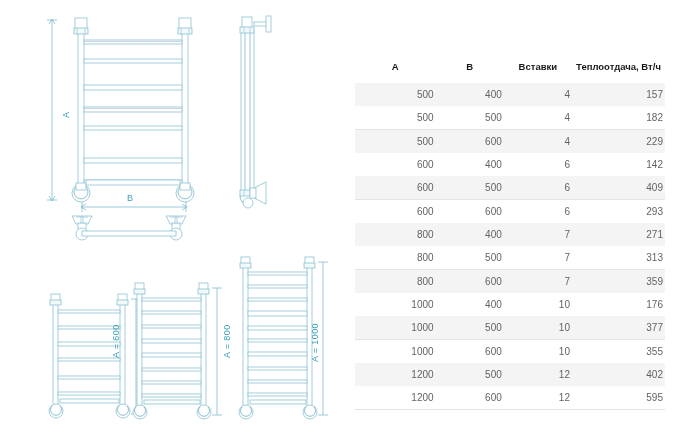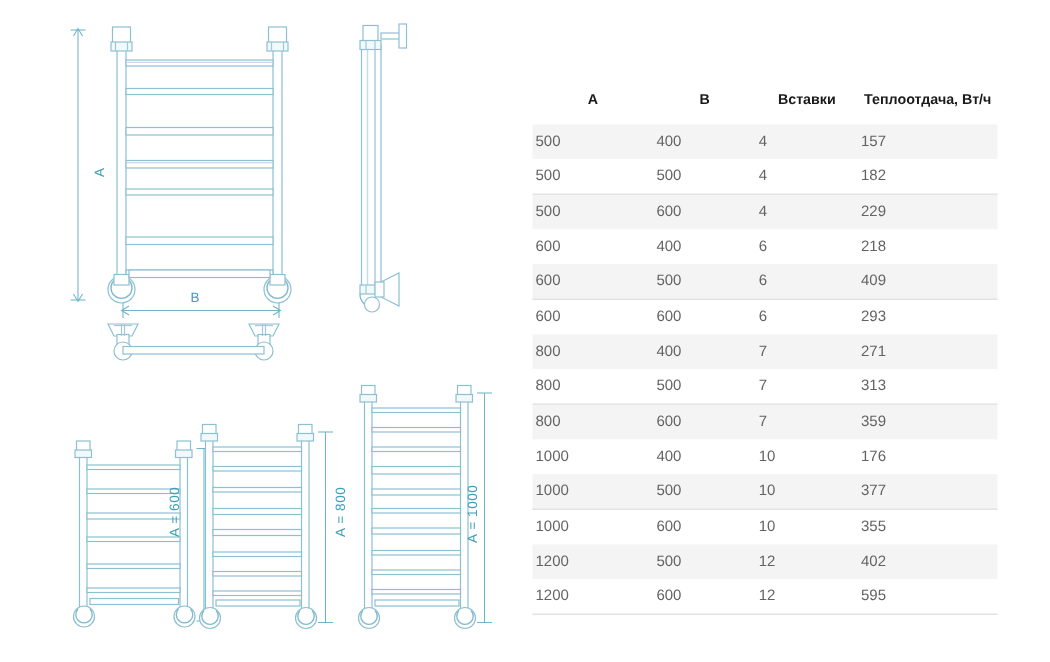--- a/index.html
+++ b/index.html
@@ -53,21 +53,21 @@
     color: #1a1a1a;
     padding: 9px 2px 11px 2px;
     text-align: center;
     background: #ffffff;
     border: none;
     white-space: nowrap;
   }
   table.spec tbody td {
     font-size: 10px;
     color: #636363;
-    text-align: left;
+    text-align: right;
     padding: 6px 2px 6px 2px;
     border: none;
     white-space: nowrap;
   }
   table.spec tbody tr.odd td { background: #f4f4f4; }
   table.spec tbody tr.even td { background: #ffffff; }
   table.spec tbody tr.sep td { border-top: 1px solid #e3e3e3; }
   table.spec tbody tr.last td { border-bottom: 1px solid #e3e3e3; }
 
   col.c-a { width: 26%; }
@@ -330,21 +330,21 @@
           <tr class="odd sep">
             <td>500</td>
             <td>600</td>
             <td>4</td>
             <td>229</td>
           </tr>
           <tr class="even">
             <td>600</td>
             <td>400</td>
             <td>6</td>
-            <td>218</td>
+            <td>142</td>
           </tr>
           <tr class="odd">
             <td>600</td>
             <td>500</td>
             <td>6</td>
             <td>409</td>
           </tr>
           <tr class="even sep">
             <td>600</td>
             <td>600</td>

